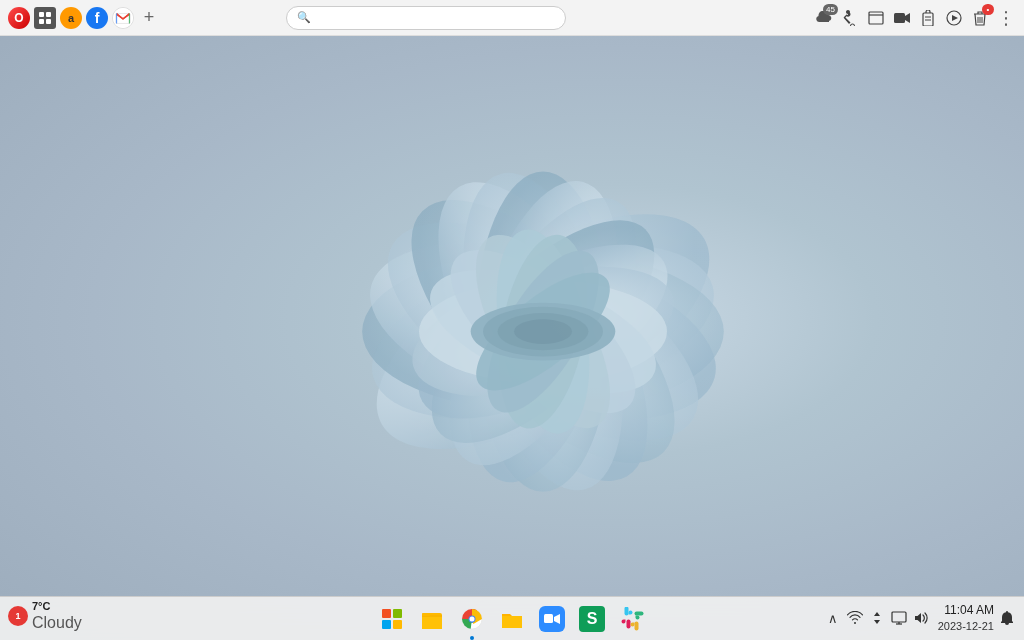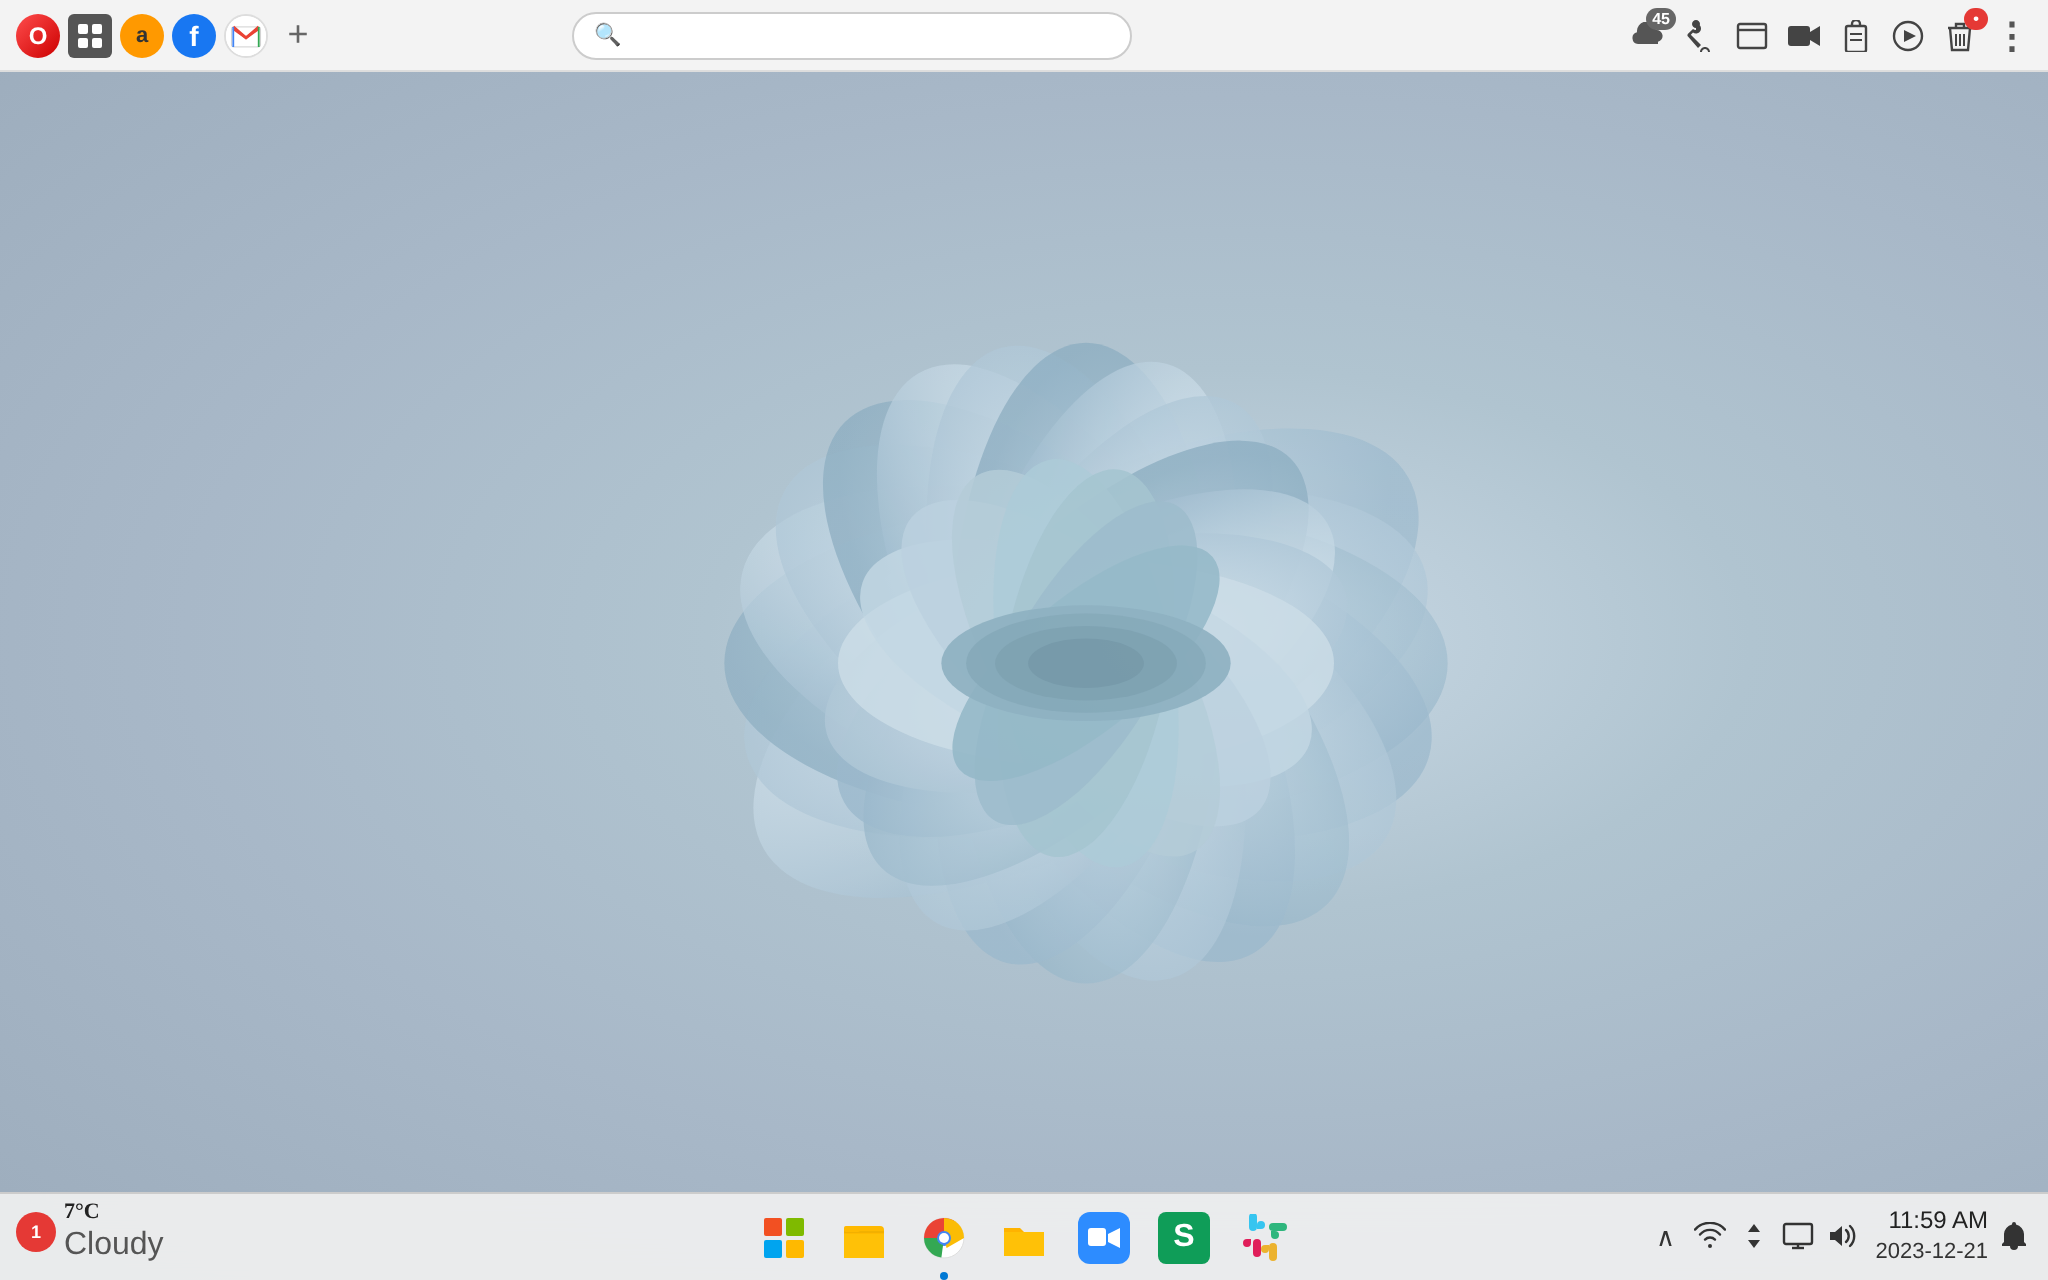--- a/index.html
+++ b/index.html
@@ -147,21 +147,20 @@
       color: #333;
       background: transparent;
       flex: 1;
     }
 
     #toolbar-right {
       display: flex;
       align-items: center;
       gap: 6px;
       margin-left: auto;
-      font-weight: bold;
     }
 
     .toolbar-icon {
       width: 20px;
       height: 20px;
       display: flex;
       align-items: center;
       justify-content: center;
       color: #444;
       font-size: 14px;
@@ -228,21 +227,20 @@
     #weather-info {
       display: flex;
       flex-direction: column;
       line-height: 1.2;
     }
 
     .weather-temp {
       font-size: 11px;
       font-weight: 600;
       color: #222;
-      font-family: Liberation Serif, serif;
     }
 
     .weather-desc {
       font-size: 16px;
       color: #555;
     }
 
     
     #taskbar-center {
       position: absolute;
@@ -600,21 +598,21 @@
 
       <div class="tray-icon">
         <svg width="16" height="14" viewBox="0 0 16 14" fill="none">
           <path d="M2 5h2.5L8 2v10L4.5 9H2V5z" fill="#333"></path>
           <path d="M10 4a4 4 0 010 6" stroke="#333" stroke-width="1.2" stroke-linecap="round" fill="none"></path>
           <path d="M12 2a7 7 0 010 10" stroke="#333" stroke-width="1.2" stroke-linecap="round" fill="none"></path>
         </svg>
       </div>
 
       <div id="clock">
-        <span class="clock-time">11:59 AM</span>
+        <span class="clock-time">11:04 AM</span>
         <span class="clock-date">2023-12-21</span>
       </div>
 
       <div class="notification-icon">
         <svg width="14" height="16" viewBox="0 0 14 16" fill="#333">
           <path d="M7 1a1 1 0 00-1 1v.3A5 5 0 002 7v4l-1 1v1h12v-1l-1-1V7a5 5 0 00-4-4.7V2a1 1 0 00-1-1z"></path>
           <path d="M5 13a2 2 0 004 0H5z"></path>
         </svg>
       </div>
     </div>

